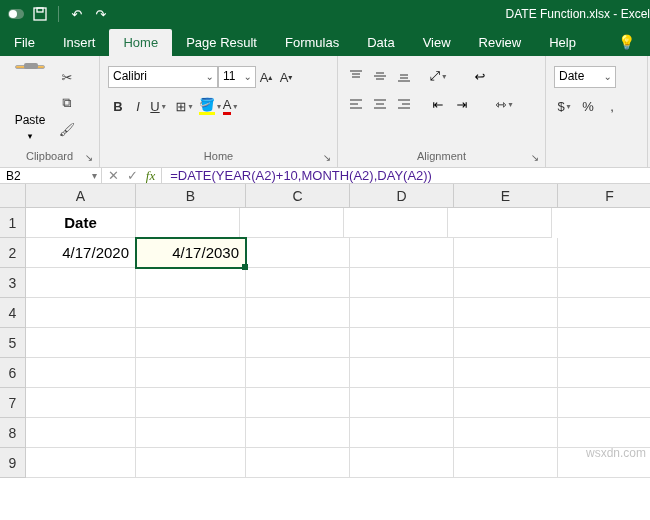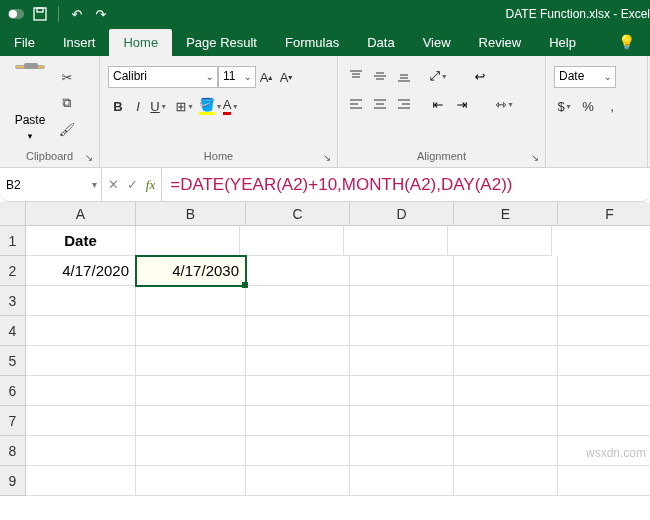--- a/index.html
+++ b/index.html
@@ -40,27 +40,27 @@
 .sm { width:20px; height:20px; display:flex; align-items:center; justify-content:center; cursor:pointer; color:#333; font-size:13px; }
 .underline { text-decoration: underline; }
 .dd::after { content:"▾"; font-size:8px; margin-left:2px; color:#666; }
 .align-row { display:flex; align-items:center; gap:4px; }
 .align-icon { width:20px; height:20px; cursor:pointer; display:flex; align-items:center; justify-content:center; }
 .align-icon svg { display:block; }
 .num-format { width: 62px; height: 22px; border: 1px solid #bbb; background: #fff; font-size: 12px; padding: 2px 16px 2px 4px; position: relative; }
 .num-row { display:flex; gap:4px; }
 
 
-.fxrow { height: 34px; border-bottom: 1px solid #d4d4d4; display: flex; align-items: stretch; border-radius: 9px; }
+.fxrow { height: 16px; border-bottom: 1px solid #d4d4d4; display: flex; align-items: stretch; }
 .namebox { width: 102px; border-right: 1px solid #d4d4d4; display:flex; align-items:center; padding: 0 6px; font-size: 12px; position:relative; }
 .namebox-dd { position:absolute; right:4px; font-size:10px; color:#777; cursor:pointer; }
 .fx-btns { display:flex; align-items:center; border-right:1px solid #d4d4d4; padding: 0 6px; gap:8px; color:#888; font-size: 13px; }
 .fx-btns span { cursor: default; }
 .fx-label { font-style: italic; font-family: "Times New Roman", serif; color:#4d7c0f; }
-.formula { flex:1; display:flex; align-items:center; padding: 0 8px; font-size: 17px; color:#be185d; }
+.formula { flex:1; display:flex; align-items:center; padding: 0 8px; font-size: 13px; color:#4c1d95; }
 
 
 .grid { display:flex; height: 326px; }
 .corner { width: 26px; height: 24px; background: #eee; border-right:1px solid #ccc; border-bottom:1px solid #ccc; }
 .colheads { display:flex; height:24px; }
 .colhead { background:#eee; border-right:1px solid #ccc; border-bottom:1px solid #ccc; display:flex; align-items:center; justify-content:center; color:#333; font-size:14px; }
 .rowhead { width:26px; background:#eee; border-right:1px solid #ccc; border-bottom:1px solid #ccc; display:flex; align-items:center; justify-content:center; color:#333; font-size:14px; }
 .row { display:flex; }
 .cell { border-right:1px solid #ddd; border-bottom:1px solid #ddd; display:flex; align-items:center; padding: 0 6px; font-size: 15px; color:#000; }
 .cell.header { font-weight: bold; justify-content: center; }

